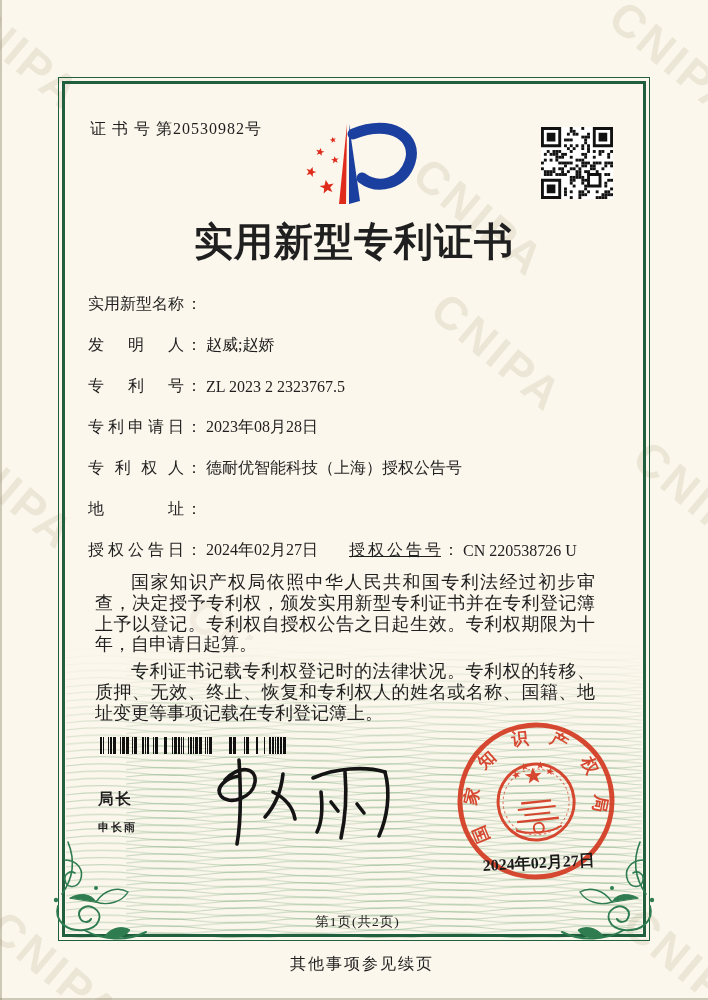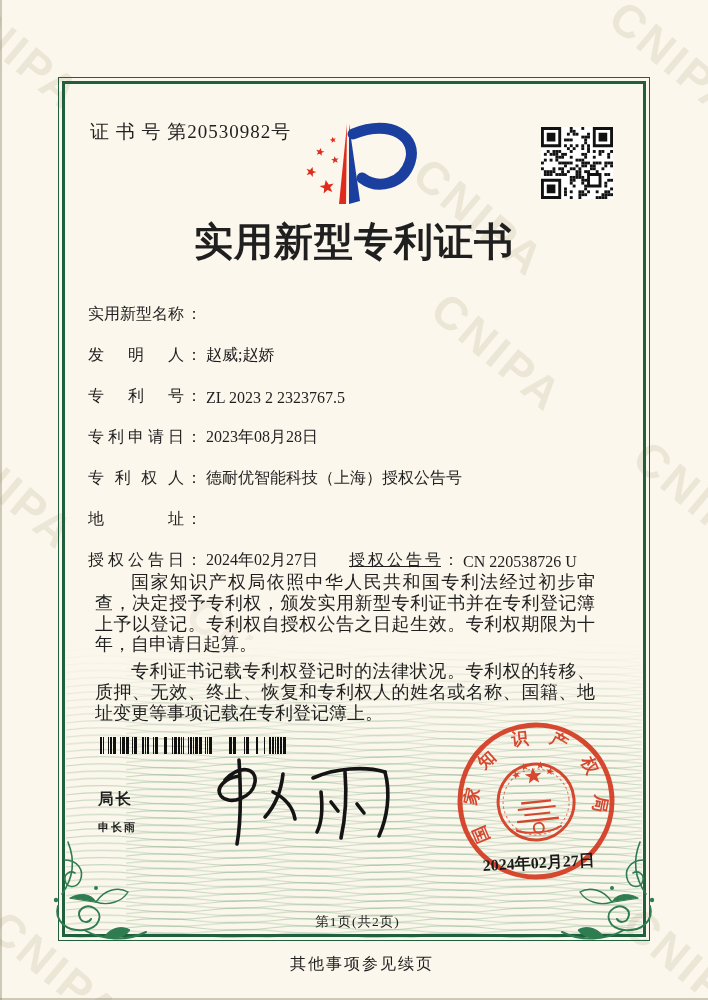--- a/index.html
+++ b/index.html
@@ -20,27 +20,27 @@
   .frame-outer{position:absolute;left:58px;top:77px;width:592px;height:864px;
     border:1.5px solid #20603E;box-sizing:border-box;z-index:2;}
   .frame-inner{position:absolute;left:3px;top:3px;right:3px;bottom:3px;
     border:3px solid #20603E;box-sizing:border-box;}
   
   .waves{position:absolute;left:66px;top:640px;width:576px;height:298px;z-index:1;}
   .wave-fade{position:absolute;left:66px;top:640px;width:576px;height:130px;z-index:1;
     background:linear-gradient(#FCF7EC, rgba(252,247,236,0));}
   .flourish{position:absolute;z-index:3;}
   
-  .cert-no{position:absolute;left:90px;top:119px;z-index:4;font-size:19px;letter-spacing:1px;text-align:right;}
+  .cert-no{position:absolute;left:90px;top:119px;z-index:4;font-size:16px;letter-spacing:1px;text-align:right;}
   .logo{position:absolute;left:300px;top:112px;z-index:4;}
   .qr{position:absolute;left:541px;top:127px;z-index:4;}
   .title{position:absolute;left:0;right:0;top:215px;z-index:4;margin:0;
     text-align:center;font-size:39px;font-weight:700;letter-spacing:1px;}
   .fields{position:absolute;left:88px;top:284px;width:540px;z-index:4;font-size:16px;}
-  .frow{display:flex;align-items:flex-end;height:41px;}
+  .frow{display:flex;align-items:center;height:41px;}
   .flabel{display:inline-block;width:96px;text-align:justify;text-align-last:justify;}
   .flabel2{display:inline-block;width:92px;text-align:justify;text-align-last:justify;margin-left:4px;text-decoration:underline;}
   .fcolon{margin:0 4px 0 2px;}
   .fval{white-space:nowrap;}
   .val-date{display:inline-block;width:139px;}
   .bodytext{position:absolute;left:95px;top:572px;width:500px;z-index:4;
     font-size:18px;line-height:20.8px;text-align:justify;}
   .bodytext p{margin:0 0 6px 0;text-indent:2em;}
   .barcode{position:absolute;left:100px;top:737px;z-index:4;}
   .sig-title{position:absolute;left:98px;top:789px;z-index:5;

